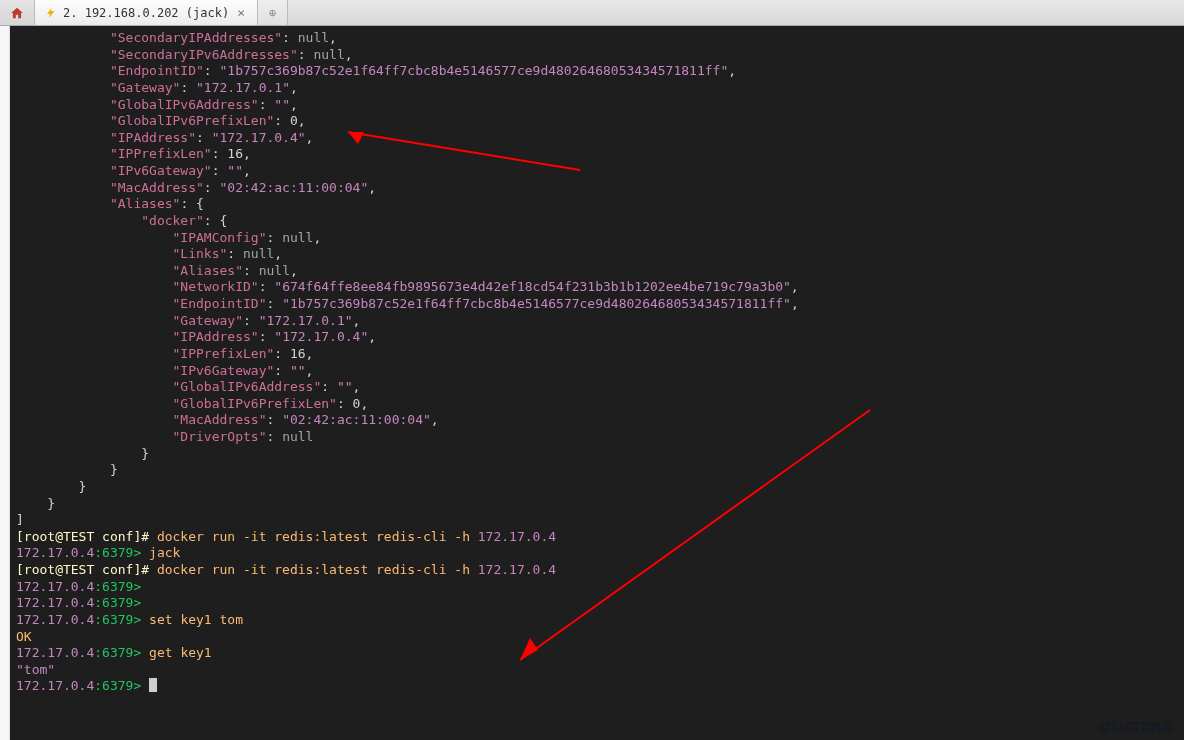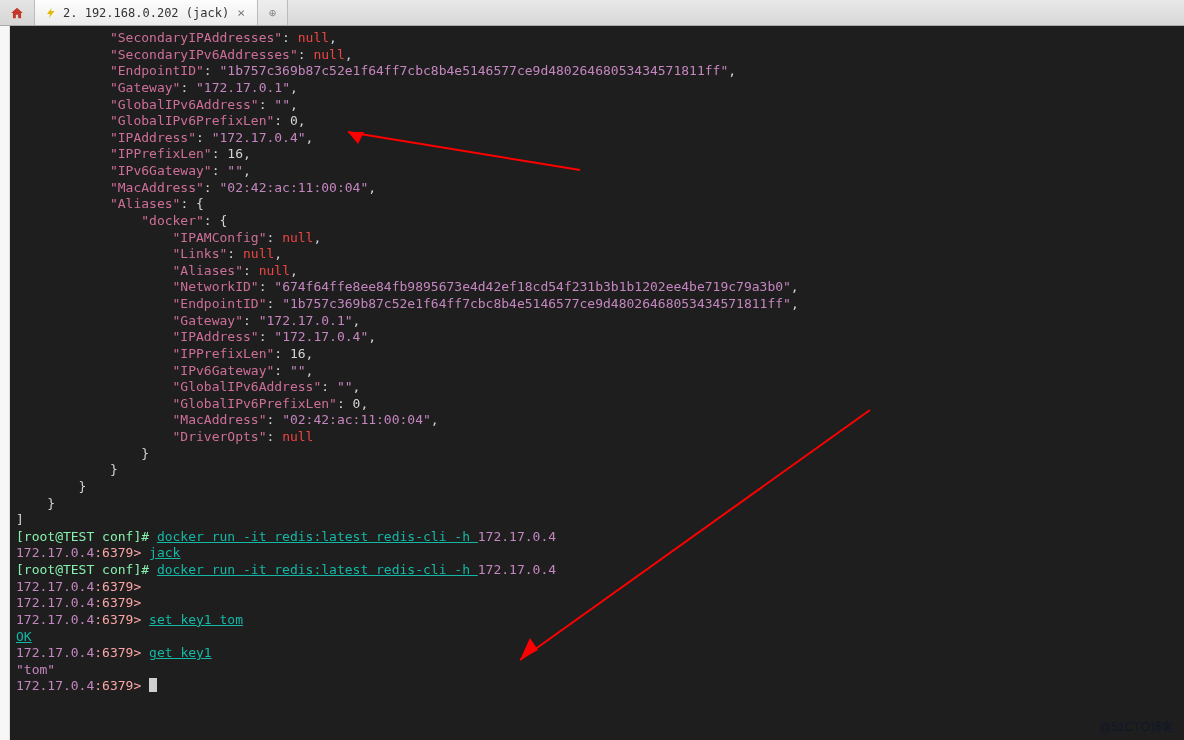--- a/index.html
+++ b/index.html
@@ -50,28 +50,28 @@
     background: #1e1e1e;
     color: #d4d4d4;
     padding: 4px 6px 4px 6px;
     white-space: pre;
     line-height: 1.28;
     font-size: 13px;
     overflow: hidden;
   }
   .k   { color: #ce6f99; } 
   .s   { color: #c586c0; } 
-  .n   { color: #ef4444; } 
+  .n   { color: #a3a3a3; } 
   .num { color: #d4d4d4; }
   .p   { color: #d4d4d4; } 
   .ip  { color: #c586c0; }
   .host{ color: #c586c0; }
-  .port{ color: #fca5a5; }
-  .cmd { color: #14b8a6; text-decoration: underline; }
-  .prompt-root { color: #86efac; }
+  .port{ color: #22c55e; }
+  .cmd { color: #fdba74; }
+  .prompt-root { color: #fef9c3; }
   .cursor {
     display:inline-block; width:8px; height:14px;
     background:#cfcfcf; vertical-align:-2px;
   }
   .watermark {
     position:absolute; right:10px; bottom:4px;
     color:#0f172a; font-size:12px; font-family: sans-serif; margin-top: 38px;
   }
   .arrow { position:absolute; pointer-events:none; }
   .arrow line { stroke:#ff0000; stroke-width:2; }

